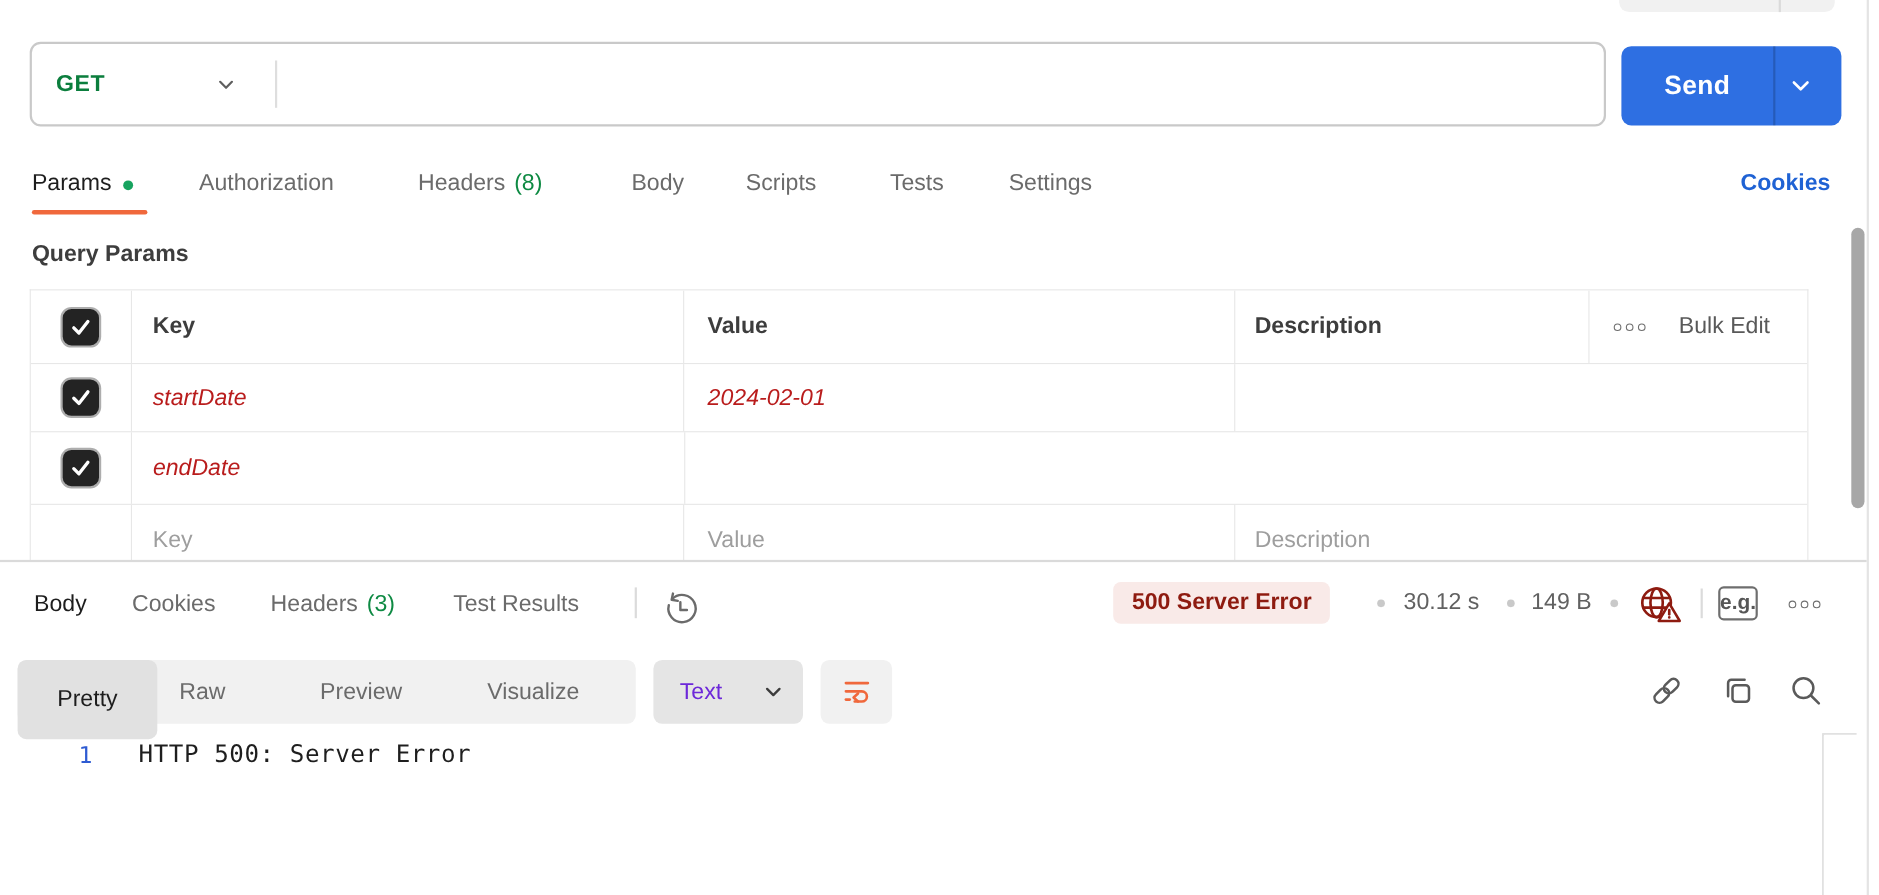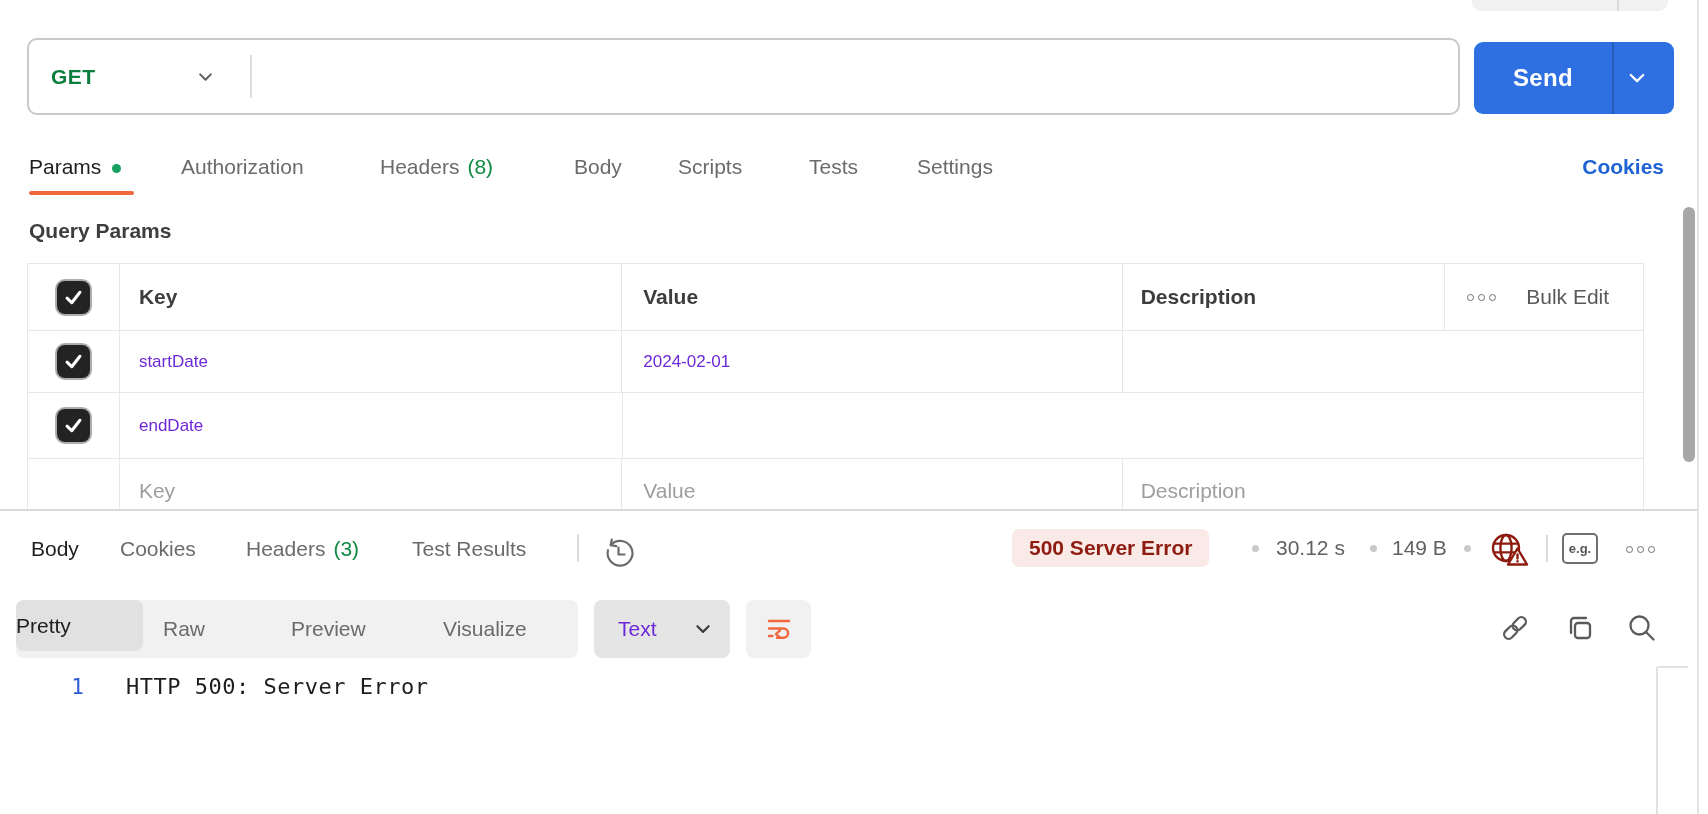--- a/index.html
+++ b/index.html
@@ -57,21 +57,21 @@
   .trow.r2{height:66px;}
   .trow.r3{height:64px;border-bottom:none;}
   .tcell{box-sizing:border-box;border-right:1px solid #e7e7e7;display:flex;align-items:center;}
   .c-check{width:92px;justify-content:center;}
   .c-key{width:503px;padding-left:19px;}
   .c-val{width:501px;padding-left:21px;}
   .c-desc{width:323px;padding-left:18px;}
   .c-desc-row{width:521px;padding-left:18px;border-right:none;}
   .c-bulk{width:198px;border-right:none;padding-left:22px;gap:30px;}
   .hdr-text{font-size:21px;font-weight:600;color:#3d3d3d;}
-  .cell-text{font-size:17px;color:#6d28d9;}
+  .cell-text{font-size:21px;color:#b91c1c;font-style:italic;}
   .ph-text{font-size:21px;color:#9e9e9e;}
   .bulk-label{font-size:21px;color:#595959;}
 
   .checkbox{width:33px;height:33px;background:#232323;border-radius:8px;box-shadow:0 0 0 2px #adadad;
             display:flex;align-items:center;justify-content:center;cursor:pointer;}
 
   .ooo{display:flex;gap:4px;align-items:center;}
   .ooo i{width:7px;height:7px;border:1.6px solid #6f6f6f;border-radius:50%;box-sizing:border-box;display:block;}
 
   
@@ -84,27 +84,27 @@
   .history-btn{position:absolute;left:599px;top:534px;width:38px;height:38px;cursor:pointer;}
 
   .status-badge{position:absolute;left:1012px;top:529px;height:38px;padding:0 17px;background:#f9eae8;border-radius:7px;
                 display:flex;align-items:center;color:#8e1b10;font-size:21px;font-weight:600;white-space:nowrap;}
   .meta-dot{position:absolute;top:545px;width:7px;height:7px;border-radius:50%;background:#c9c9c9;}
   .meta-text{position:absolute;top:530px;height:36px;display:flex;align-items:center;font-size:21px;color:#616161;white-space:nowrap;}
   .globe-btn{position:absolute;left:1489px;top:529px;width:44px;height:40px;cursor:pointer;}
   .meta-vdiv{position:absolute;left:1546px;top:535px;width:2px;height:27px;background:#dbdbdb;}
   .eg-btn{position:absolute;left:1562px;top:533px;width:36px;height:31px;border:2px solid #6e6e6e;border-radius:5px;
           box-sizing:border-box;display:flex;align-items:center;justify-content:center;
-          font-size:13px;font-weight:600;color:#565656;cursor:pointer;}
+          font-size:19px;font-weight:600;color:#565656;cursor:pointer;}
   .resp-ooo{position:absolute;left:1626px;top:546px;}
 
   
   .view-group{left:16px;top:600px;width:562px;height:58px;background:#f1f1f1;border-radius:8px;}
-  .view-seg{position:absolute;left:0;top:0;width:127px;height:51px;background:#e1e1e1;border-radius:8px;
-            display:flex;align-items:center;font-size:21px;color:#1d1d1d;cursor:pointer;}
+  .view-seg{position:absolute;left:0;top:0;width:127px;height:72px;background:#e1e1e1;border-radius:8px;
+            display:flex;align-items:center;justify-content:center;font-size:21px;color:#1d1d1d;cursor:pointer;}
   .view-item{position:absolute;top:0;height:58px;display:flex;align-items:center;font-size:21px;color:#6b6b6b;cursor:pointer;}
   .vi-raw{left:147px;} .vi-preview{left:275px;} .vi-visualize{left:427px;}
 
   .fmt-btn{left:594px;top:600px;width:136px;height:58px;background:#e5e5e5;border-radius:8px;cursor:pointer;}
   .fmt-label{position:absolute;left:24px;top:0;height:100%;display:flex;align-items:center;font-size:21px;color:#6d28d9;}
   .fmt-chev{position:absolute;right:17px;top:50%;transform:translateY(-50%);}
   .wrap-btn{left:746px;top:600px;width:65px;height:58px;background:#f1f1f1;border-radius:8px;cursor:pointer;
             display:flex;align-items:center;justify-content:center;}
 
   .tool-icon{position:absolute;top:609px;width:38px;height:38px;display:flex;align-items:center;justify-content:center;cursor:pointer;}

